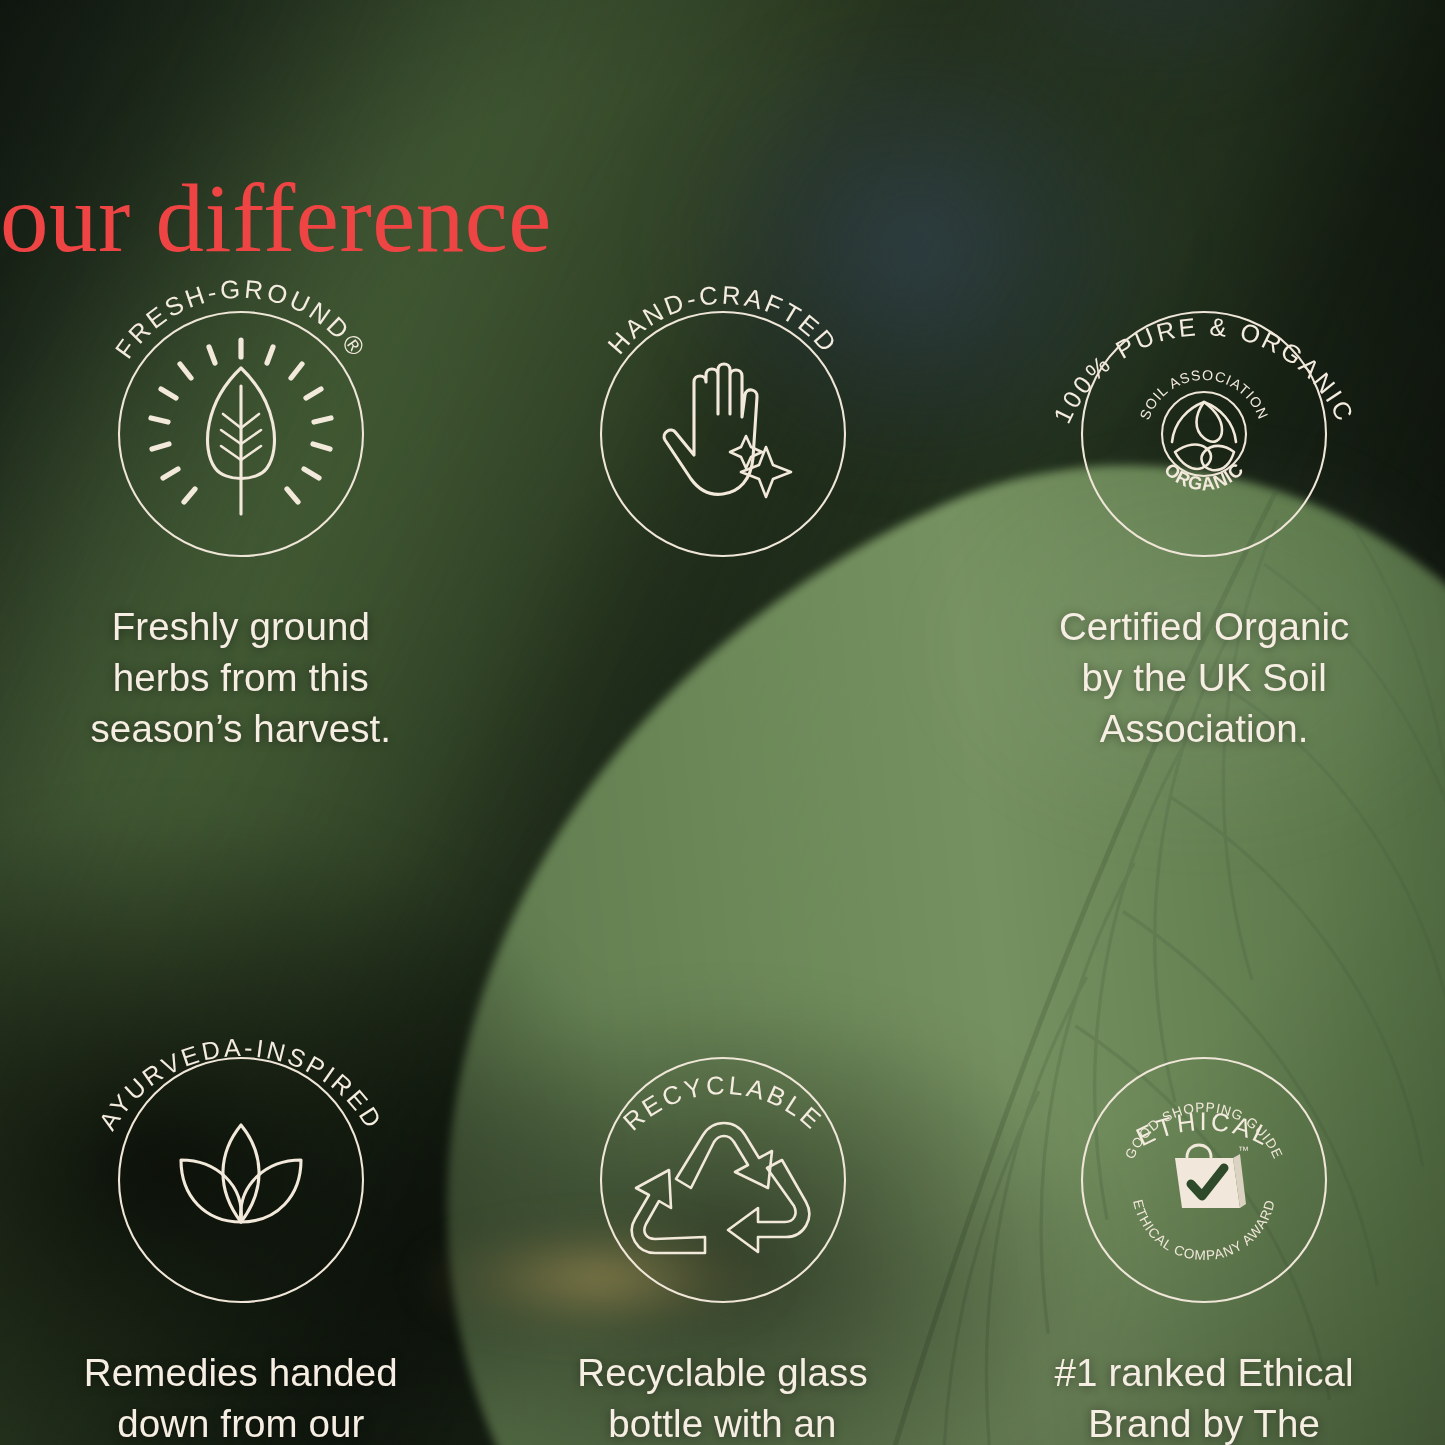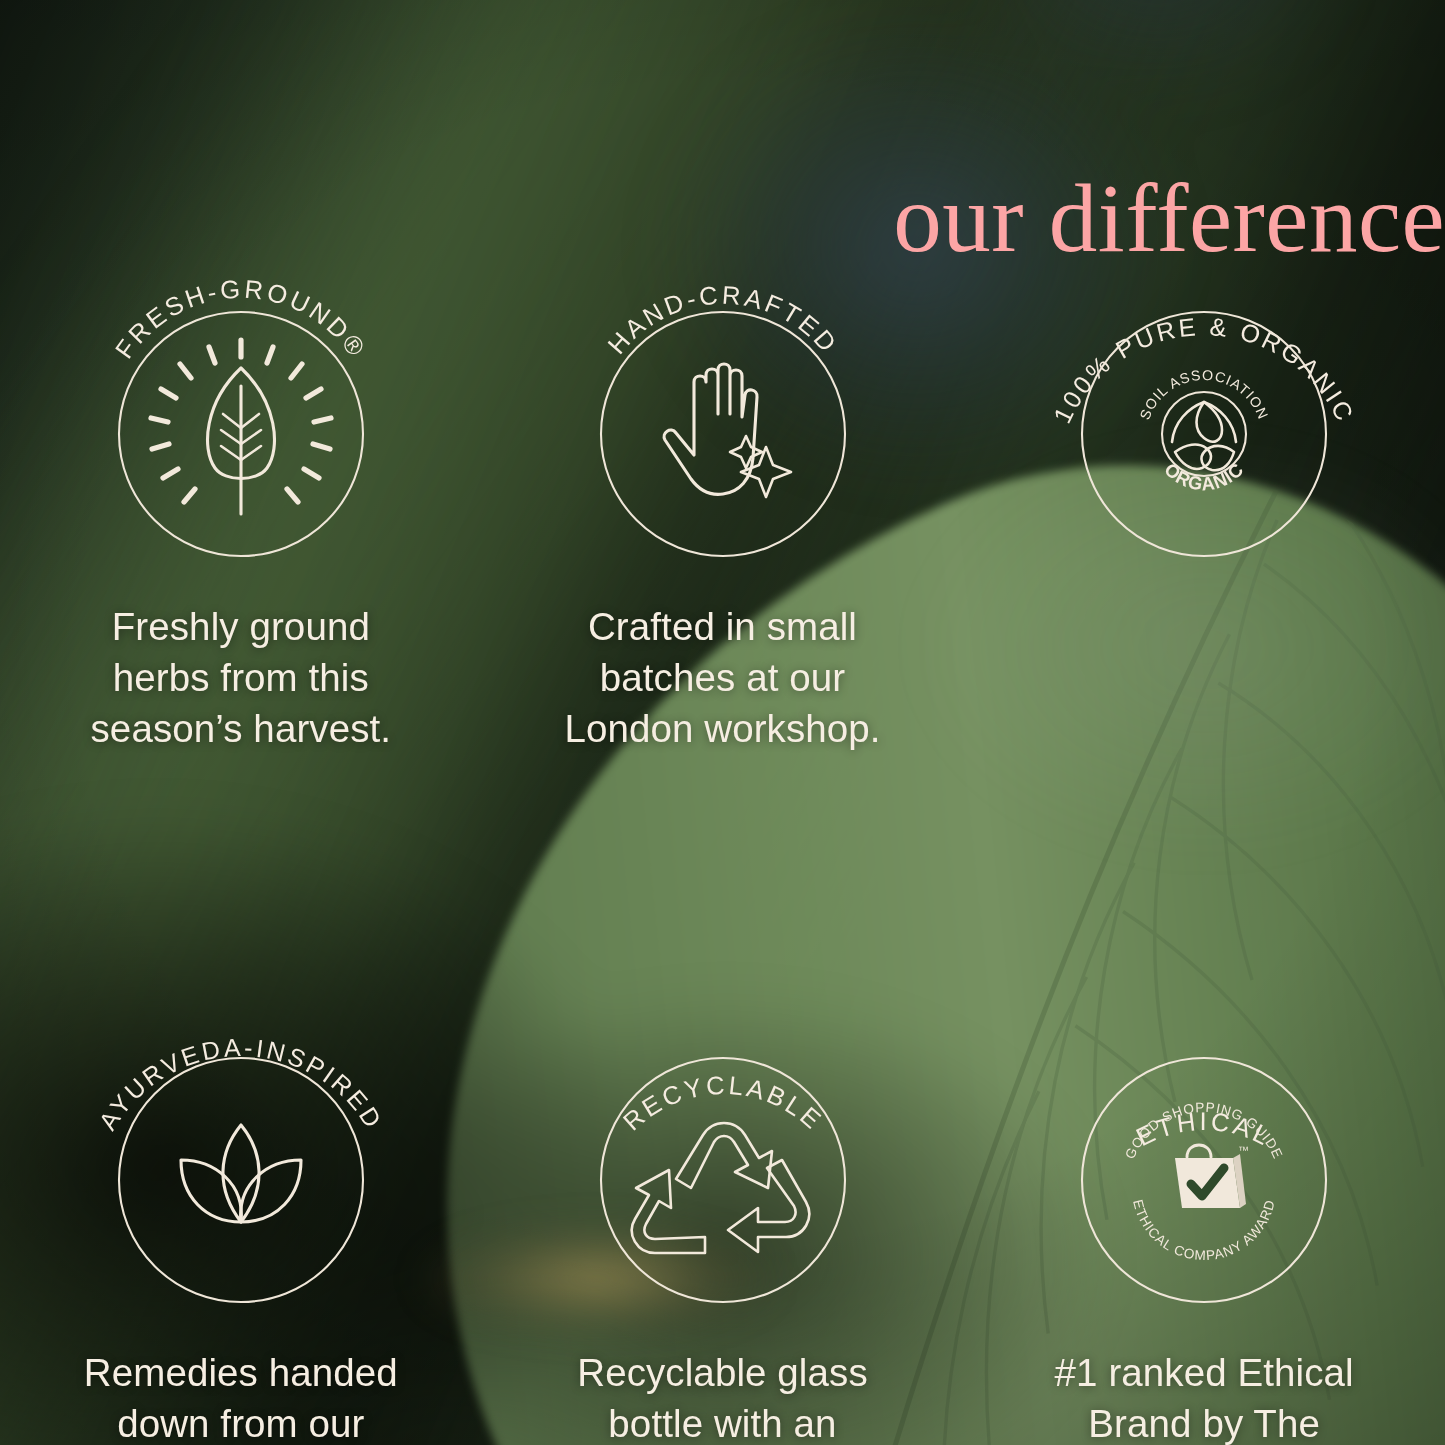--- a/index.html
+++ b/index.html
@@ -119,26 +119,26 @@
   }
 
   
   .content { position: absolute; inset: 0; }
 
   .page-title {
     position: absolute;
     top: 103px;
     left: 0;
     width: 100%;
-    text-align: right;
+    text-align: left;
     font-family: "Liberation Serif", serif;
     font-size: 97px;
     line-height: 1.05;
     font-weight: 400;
-    color: #fca5a5;
+    color: #ef4444;
     letter-spacing: 0.5px;
   }
 
   .grid {
     position: absolute;
     top: 262px;
     left: 0;
     width: 100%;
   }
   .row { display: flex; }
@@ -305,21 +305,20 @@
                          L 190 196 C 188 218, 176 230, 160 232
                          C 146 234, 136 228, 128 217
                          L 102 178 C 98 171, 108 164, 113 171
                          L 131 193
                          L 131 120 C 131 112, 143 112, 143 120 Z"></path>
                 <path class="icon-line thin" d="M178 185 L 183 174 L 188 185 L 199 190 L 188 195 L 183 206 L 178 195 L 167 190 Z"></path>
                 <path class="icon-line thin" d="M196 203 L 203 185 L 210 203 L 228 210 L 210 217 L 203 235 L 196 217 L 178 210 Z"></path>
               </g>
             </svg>
           </div>
-          <div class="caption">Crafted in small batches at our London workshop.</div>
         </div>
 
         <div class="cell">
           <div class="badge">
             <svg viewBox="0 0 320 320" aria-hidden="true">
               <defs>
                 <path id="arcPO" d="M 15 196 A 147 147 0 0 1 305 196"></path>
                 <path id="saTop" d="M 102 176 A 58 58 0 0 1 218 176"></path>
                 <path id="saBot" d="M 108 176 A 52 52 0 0 0 212 176"></path>
               </defs>
@@ -342,20 +341,21 @@
                   <path d="M131 190 C 142 182, 154 180, 162 186 C 170 192, 168 202, 158 206
                            C 147 210, 136 200, 131 190 Z"></path>
                   <path d="M190 190 C 180 182, 168 182, 161 189 C 154 196, 158 206, 168 208
                            C 180 210, 187 200, 190 190 Z"></path>
                   <path d="M160 140 C 176 146, 190 160, 192 180"></path>
                   <path d="M160 140 C 144 146, 130 160, 128 180"></path>
                 </g>
               </g>
             </svg>
           </div>
+          <div class="caption">Certified Organic by the UK Soil Association.</div>
         </div>
       </div>
 
       <div class="row row2">
 
         <div class="cell">
           <div class="badge">
             <svg viewBox="0 0 320 320" aria-hidden="true">
               <defs>
                 <path id="arcAY" d="M 14 194 A 146 146 0 0 1 306 194"></path>

